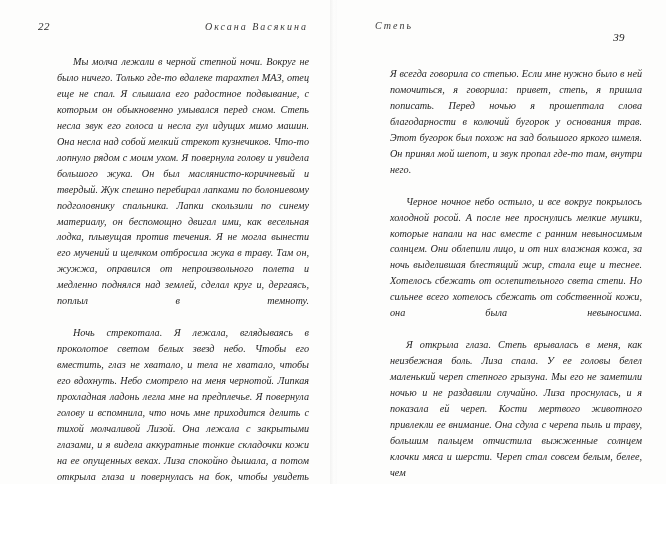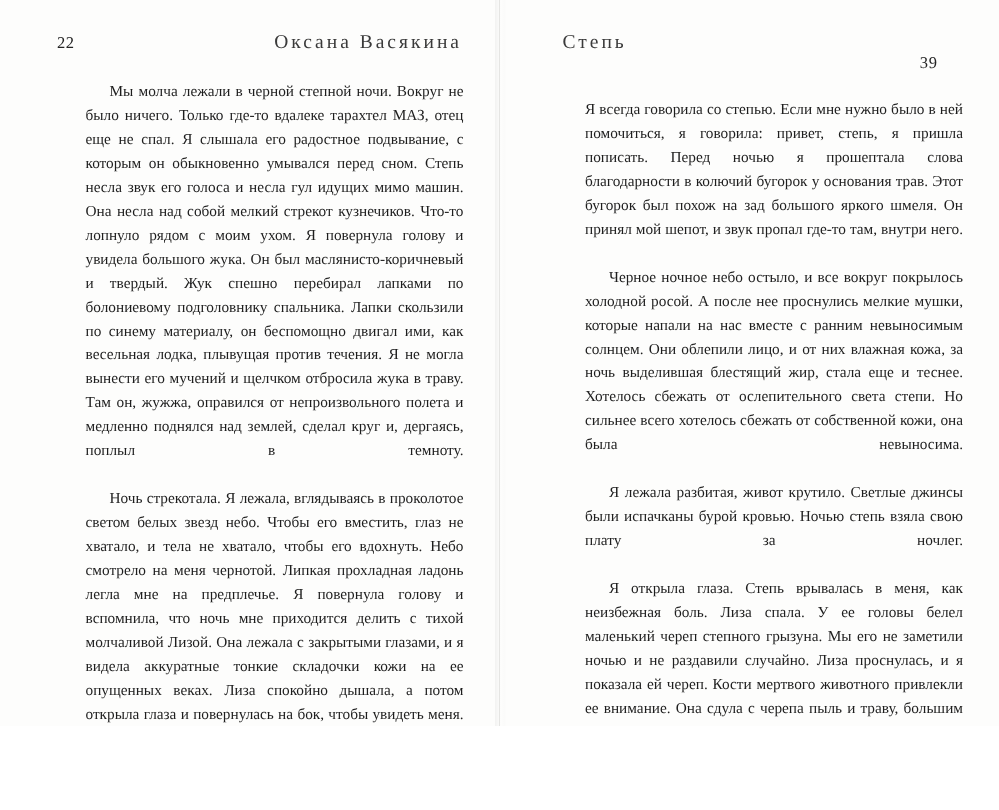--- a/index.html
+++ b/index.html
@@ -4,23 +4,24 @@
 <style>
   html, body {
     margin: 0;
     padding: 0;
     background: #ffffff;
   }
   .spread {
     position: relative;
     width: 666px;
     height: 484px;
-    background: #a3a3a3;
+    background: #f97316;
     overflow: hidden;
     font-family: "Liberation Serif", "DejaVu Serif", serif;
+    font-style: italic;
   }
   
   .page {
     position: absolute;
     top: 0;
     height: 540px;
     background: #fdfdfc;
   }
   .page-left  { left: 0;   width: 333px; }
   .page-right { left: 333px; width: 333px; }
@@ -50,21 +51,21 @@
   }
   .runhead-left  { left: 38px;  width: 278px; }
   .runhead-right { left: 375px; width: 250px; flex-direction: column; }
 
   .folio {
     font-size: 11px;
     letter-spacing: 0.4px;
     color: #232323;
   }
   .runhead-title {
-    font-size: 13px;
+    font-size: 10px;
     letter-spacing: 2.0px;
     color: #3a3a3a;
     white-space: nowrap;
   }
   .runhead-left .folio { margin-right: auto; }
   .runhead-left .runhead-title { margin-right: 8px; }
   .runhead-right .folio { margin-left: auto; }
 
   
   .column {
@@ -119,17 +120,16 @@
   </div>
 
   <div class="runhead runhead-right">
     <span class="runhead-title">Степь</span>
     <span class="folio">39</span>
   </div>
 
   <div class="column col-right">
     <p class="noindent gap-before">Я всегда говорила со степью. Если мне нужно было в ней помочиться, я говорила: привет, степь, я пришла пописать. Перед ночью я прошептала слова благодарности в колючий бугорок у основания трав. Этот бугорок был похож на зад большого яркого шмеля. Он принял мой шепот, и звук пропал где-то там, внутри него.</p>
     <p>Черное ночное небо остыло, и все вокруг покрылось холодной росой. А после нее проснулись мелкие мушки, которые напали на нас вместе с ранним невыносимым солнцем. Они облепили лицо, и от них влажная кожа, за ночь выделившая блестящий жир, стала еще и теснее. Хотелось сбежать от ослепительного света степи. Но сильнее всего хотелось сбежать от собственной кожи, она была невыносима.</p>
-    <p>Я лежала разбитая, живот крутило. Светлые джинсы были испачканы бурой кровью. Ночью степь взяла свою плату за ночлег.</p>
     <p>Я открыла глаза. Степь врывалась в меня, как неизбежная боль. Лиза спала. У ее головы белел маленький череп степного грызуна. Мы его не заметили ночью и не раздавили случайно. Лиза проснулась, и я показала ей череп. Кости мертвого животного привлекли ее внимание. Она сдула с черепа пыль и траву, большим пальцем отчистила выжженные солнцем клочки мяса и шерсти. Череп стал совсем белым, белее, чем</p>
   </div>
 
 </div>
 
 </body></html>

